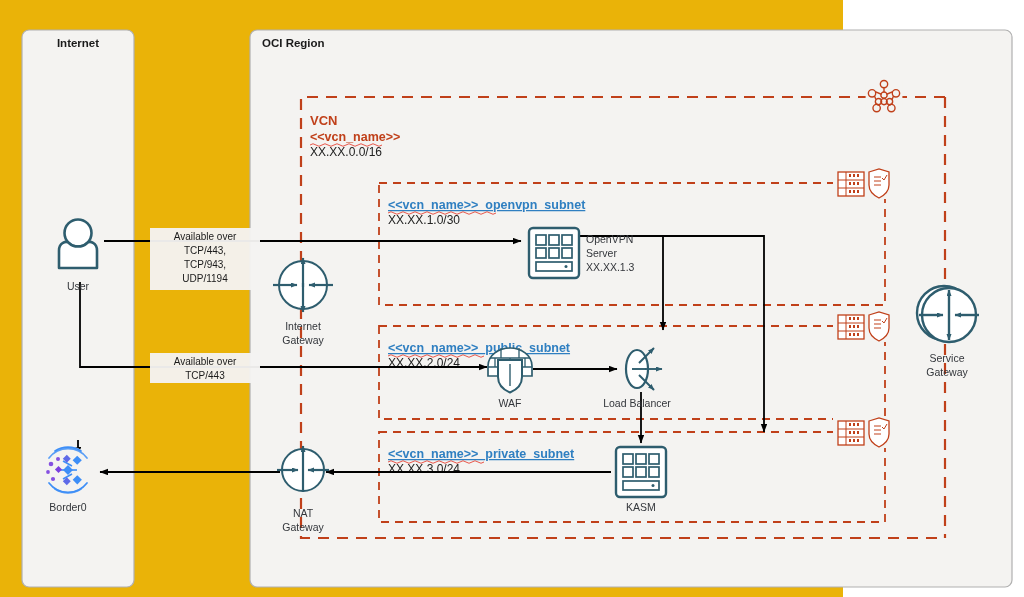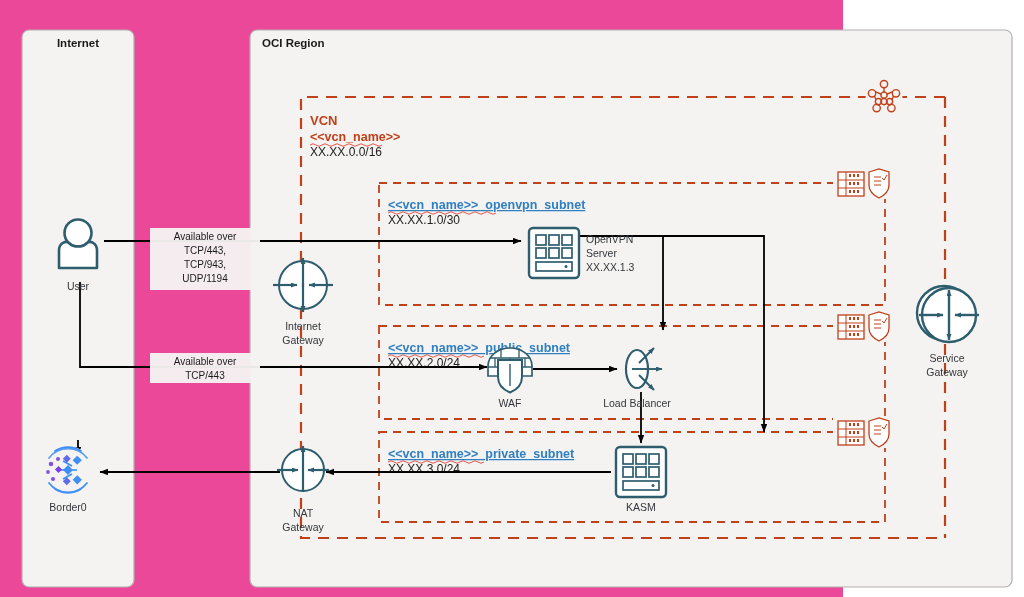--- a/index.html
+++ b/index.html
@@ -11,21 +11,21 @@
   body {
     width: 1024px;
     height: 597px;
     font-family: "Liberation Sans", sans-serif;
     overflow: hidden;
   }
   #diagram-root {
     position: relative;
     width: 843px;
     height: 597px;
-    background: #ec4899;
+    background: #eab308;
   }
   svg#diagram-svg {
     position: absolute;
     left: 0;
     top: 0;
     width: 1024px;
     height: 597px;
   }
   .container-title {
     font-size: 11.5px;

